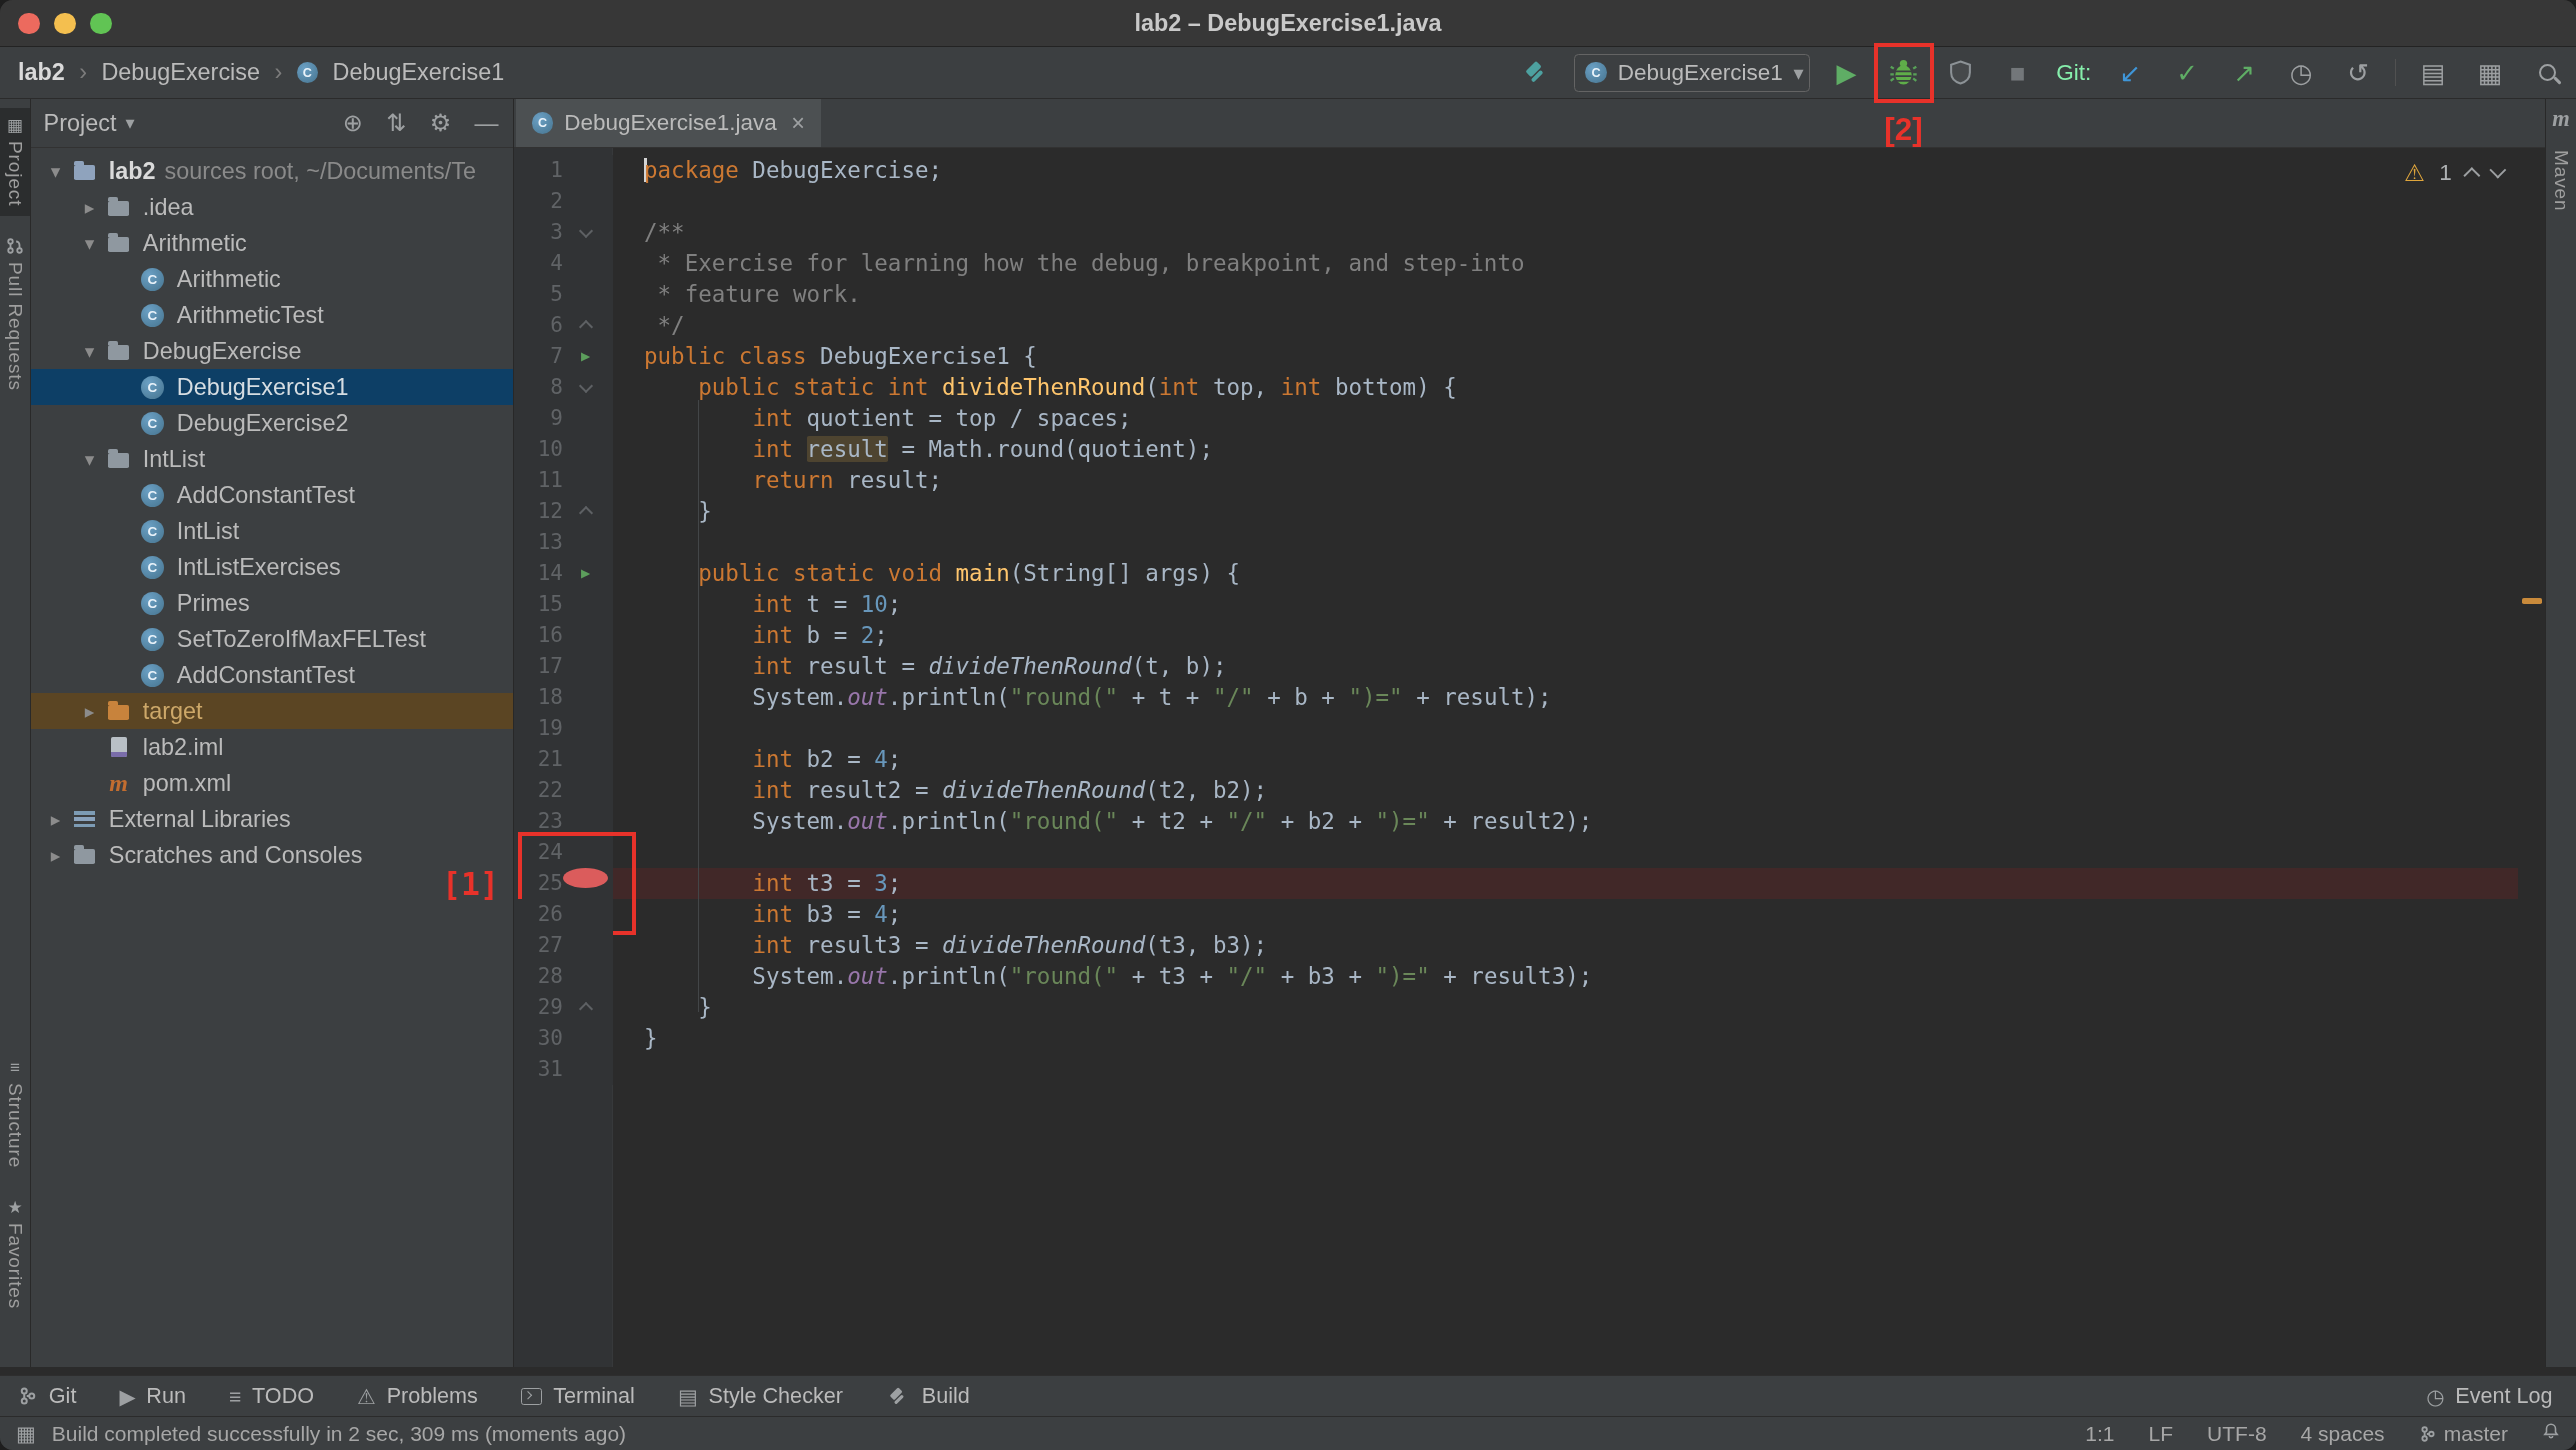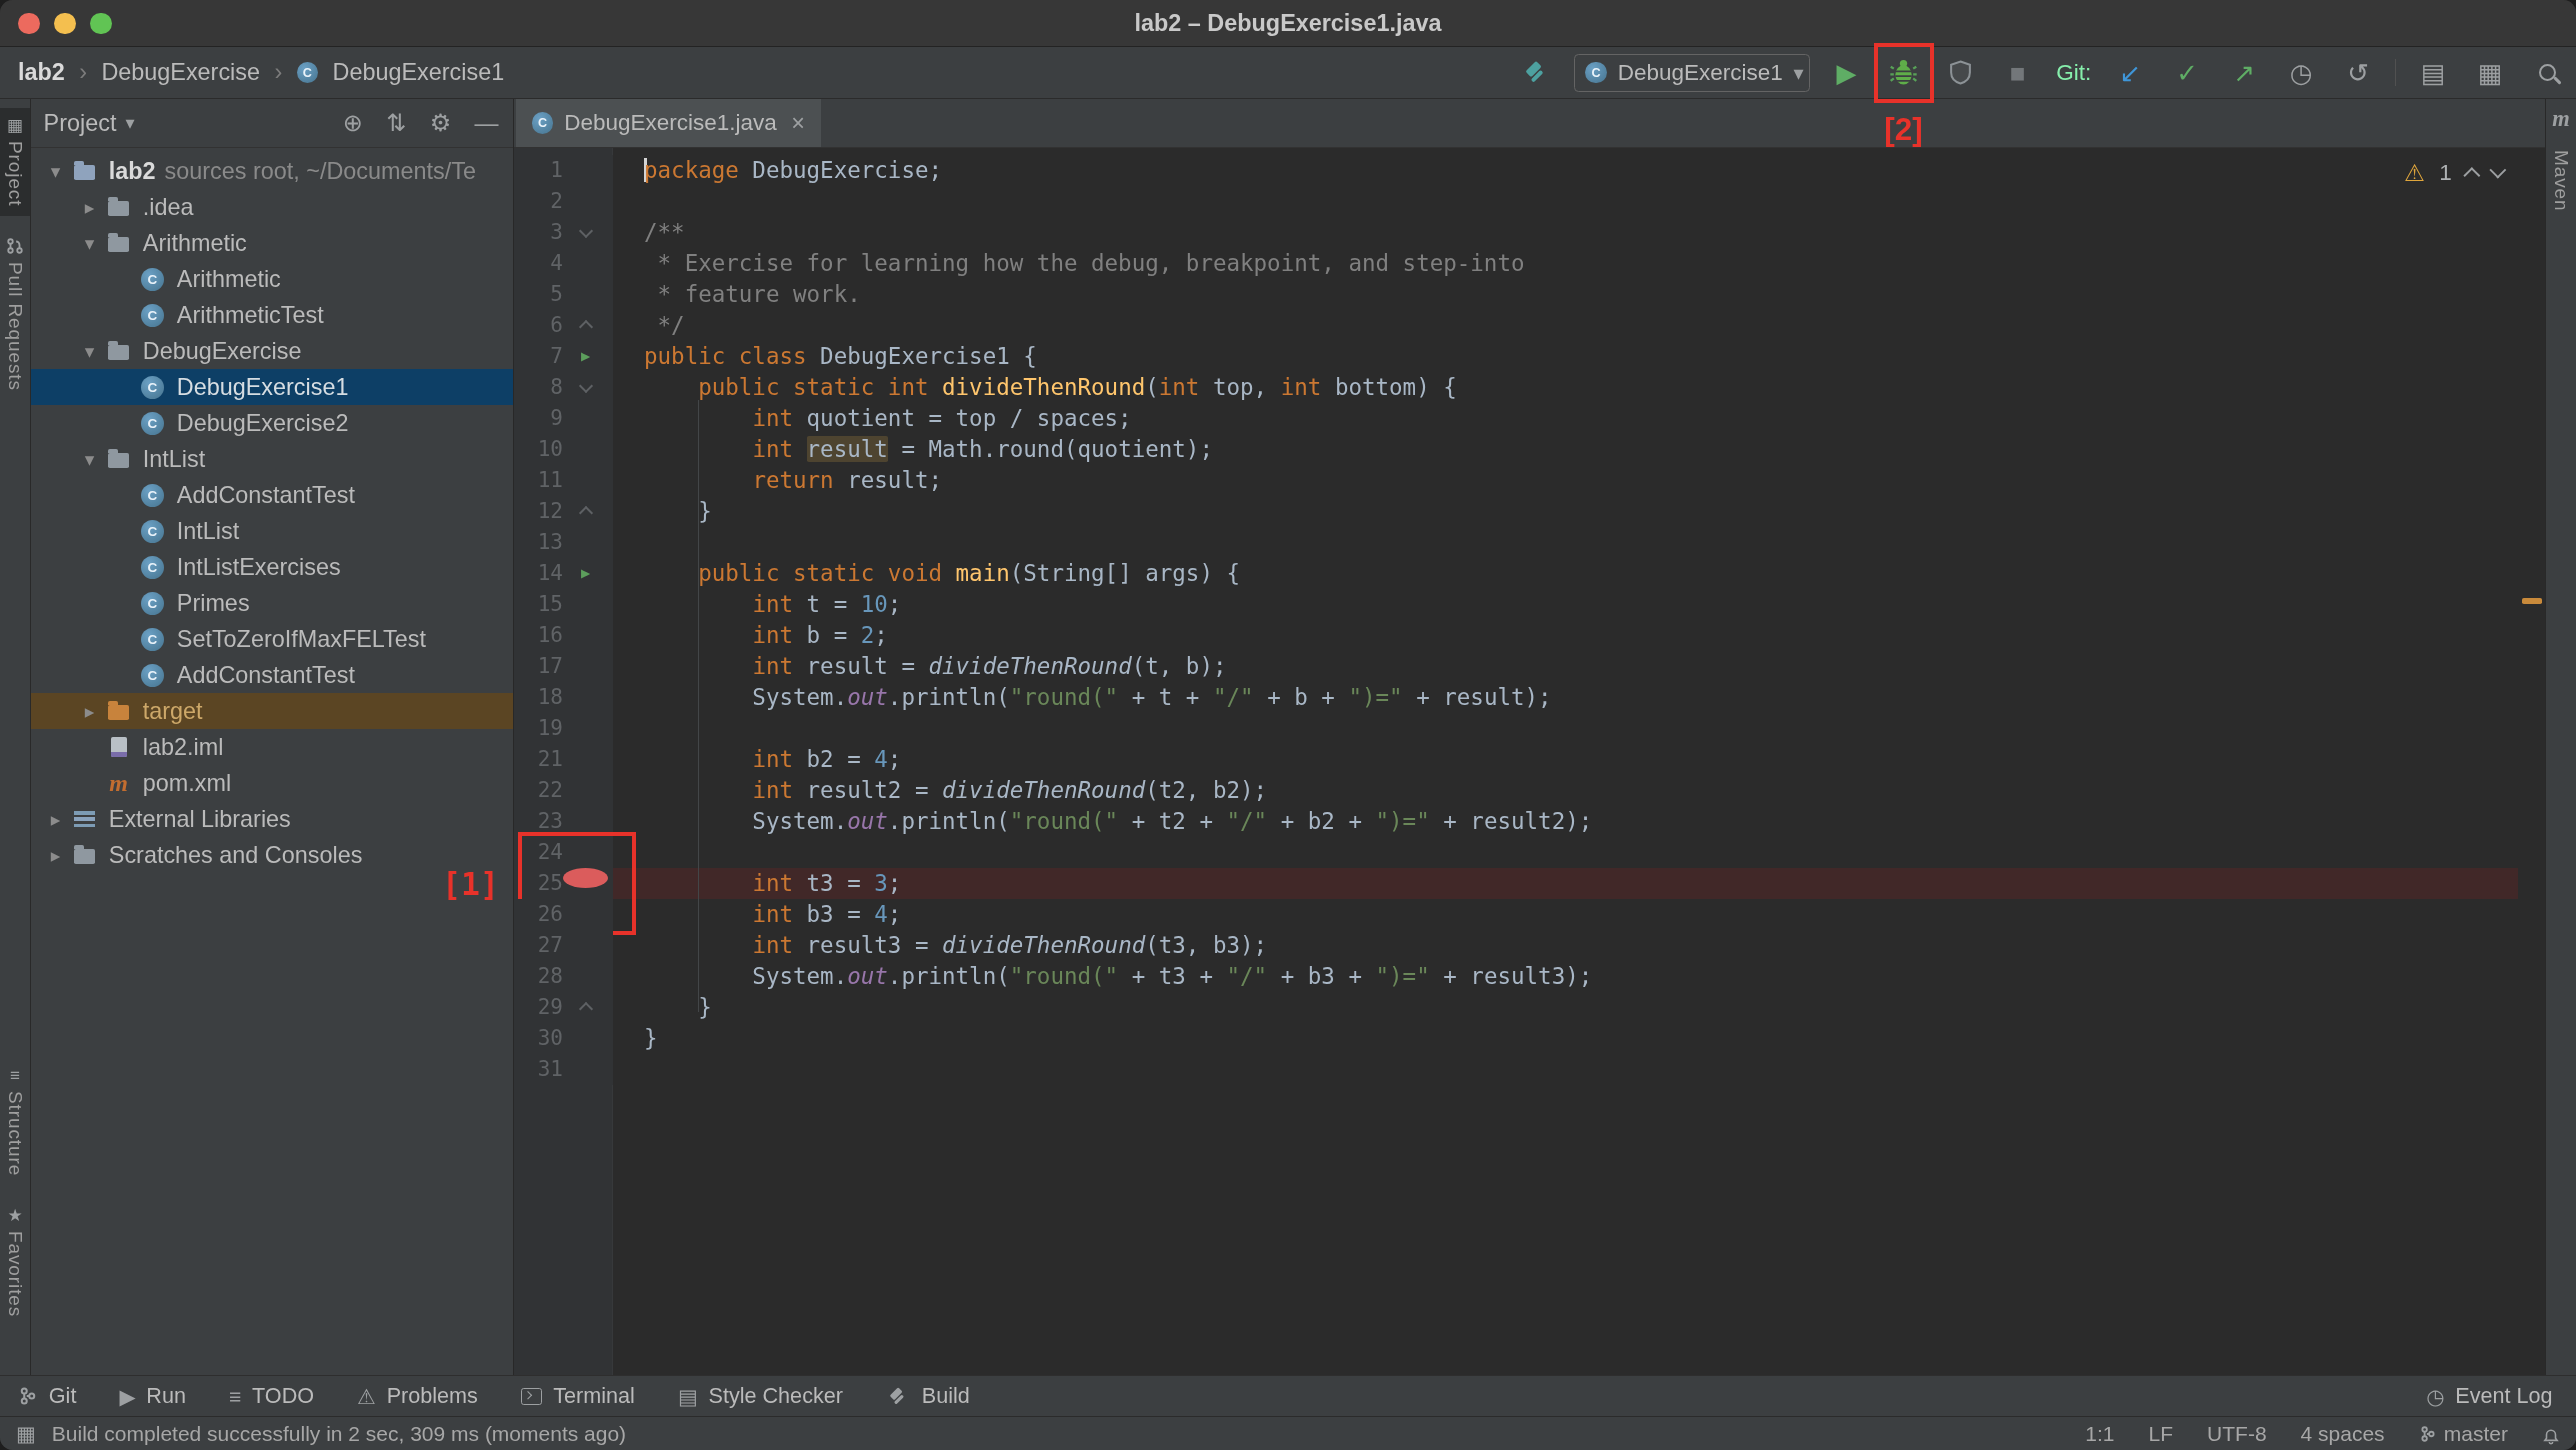--- a/index.html
+++ b/index.html
@@ -109,32 +109,32 @@
 
   .inspect { position:absolute; top:10.8px; right:41px; display:flex; align-items:center; gap:14.4px; color:#aeb1b3; font-size:22.5px; z-index:5; }
   .warn-tri { color:#e0a63c; font-size:23.4px; }
   .ichev { width:11.7px; height:11.7px; border-right:2.7px solid #9da0a2; border-bottom:2.7px solid #9da0a2; display:inline-block; }
   .ichev.up { transform:rotate(-135deg); margin-top:6.3px; }
   .ichev.dn { transform:rotate(45deg); margin-bottom:6.3px; }
   .estripe { position:absolute; right:0; top:0; bottom:0; width:27px; background:#2b2b2b; }
   .etick { position:absolute; right:2.7px; top:450px; width:20px; height:6.3px; background:#c98a3b; border-radius:1.8px; }
 
   
-  .botbar { height:41px; flex:0 0 auto; background:#3c3f41; border-top:0.9px solid #2e2e2e; display:flex; align-items:center; padding:0 18px; font-size:21.6px; color:#bbbbbb; }
+  .botbar { height:41px; flex:0 0 auto; background:#3c3f41; border-top:0.9px solid #2e2e2e; display:flex; align-items:center; padding:0 18px; font-size:21.6px; color:#bbbbbb;margin-top:8px; }
   .bitem { display:flex; align-items:center; gap:10.8px; margin-right:43px; }
   .bitem.right { margin-left:auto; margin-right:5.4px; }
   .bicon { color:#9da0a2; font-size:21px; line-height:1; display:inline-flex; align-items:center; }
   .i-term { width:21.6px; height:17px; border:1.8px solid #9da0a2; border-radius:2.7px; position:relative; }
   .i-term::before { content:""; position:absolute; left:3.6px; top:3.6px; width:5.4px; height:5.4px; border-right:1.8px solid #9da0a2; border-bottom:1.8px solid #9da0a2; transform:rotate(-45deg); }
   .i-hammer.small { transform:scale(0.8); }
 
   
   .statusbar { height:34px; flex:0 0 auto; background:#3c3f41; border-top:0.9px solid #2b2b2b; display:flex; align-items:center; padding:0 16px; color:#a7a7a7; font-size:21px; border-radius:0 0 12.6px 12.6px; }
   .sb-left { display:flex; align-items:center; gap:16px; }
-  .sb-right { margin-left:auto; display:flex; align-items:flex-end; gap:34px; }
+  .sb-right { margin-left:auto; display:flex; align-items:flex-start; gap:34px; }
   .sb-branch { display:flex; align-items:center; gap:7.2px; }
 </style>
 </head>
 <body>
 
 <div class="app">
 
   <div class="titlebar">
     <div class="lights">
       <span class="light red"></span>

